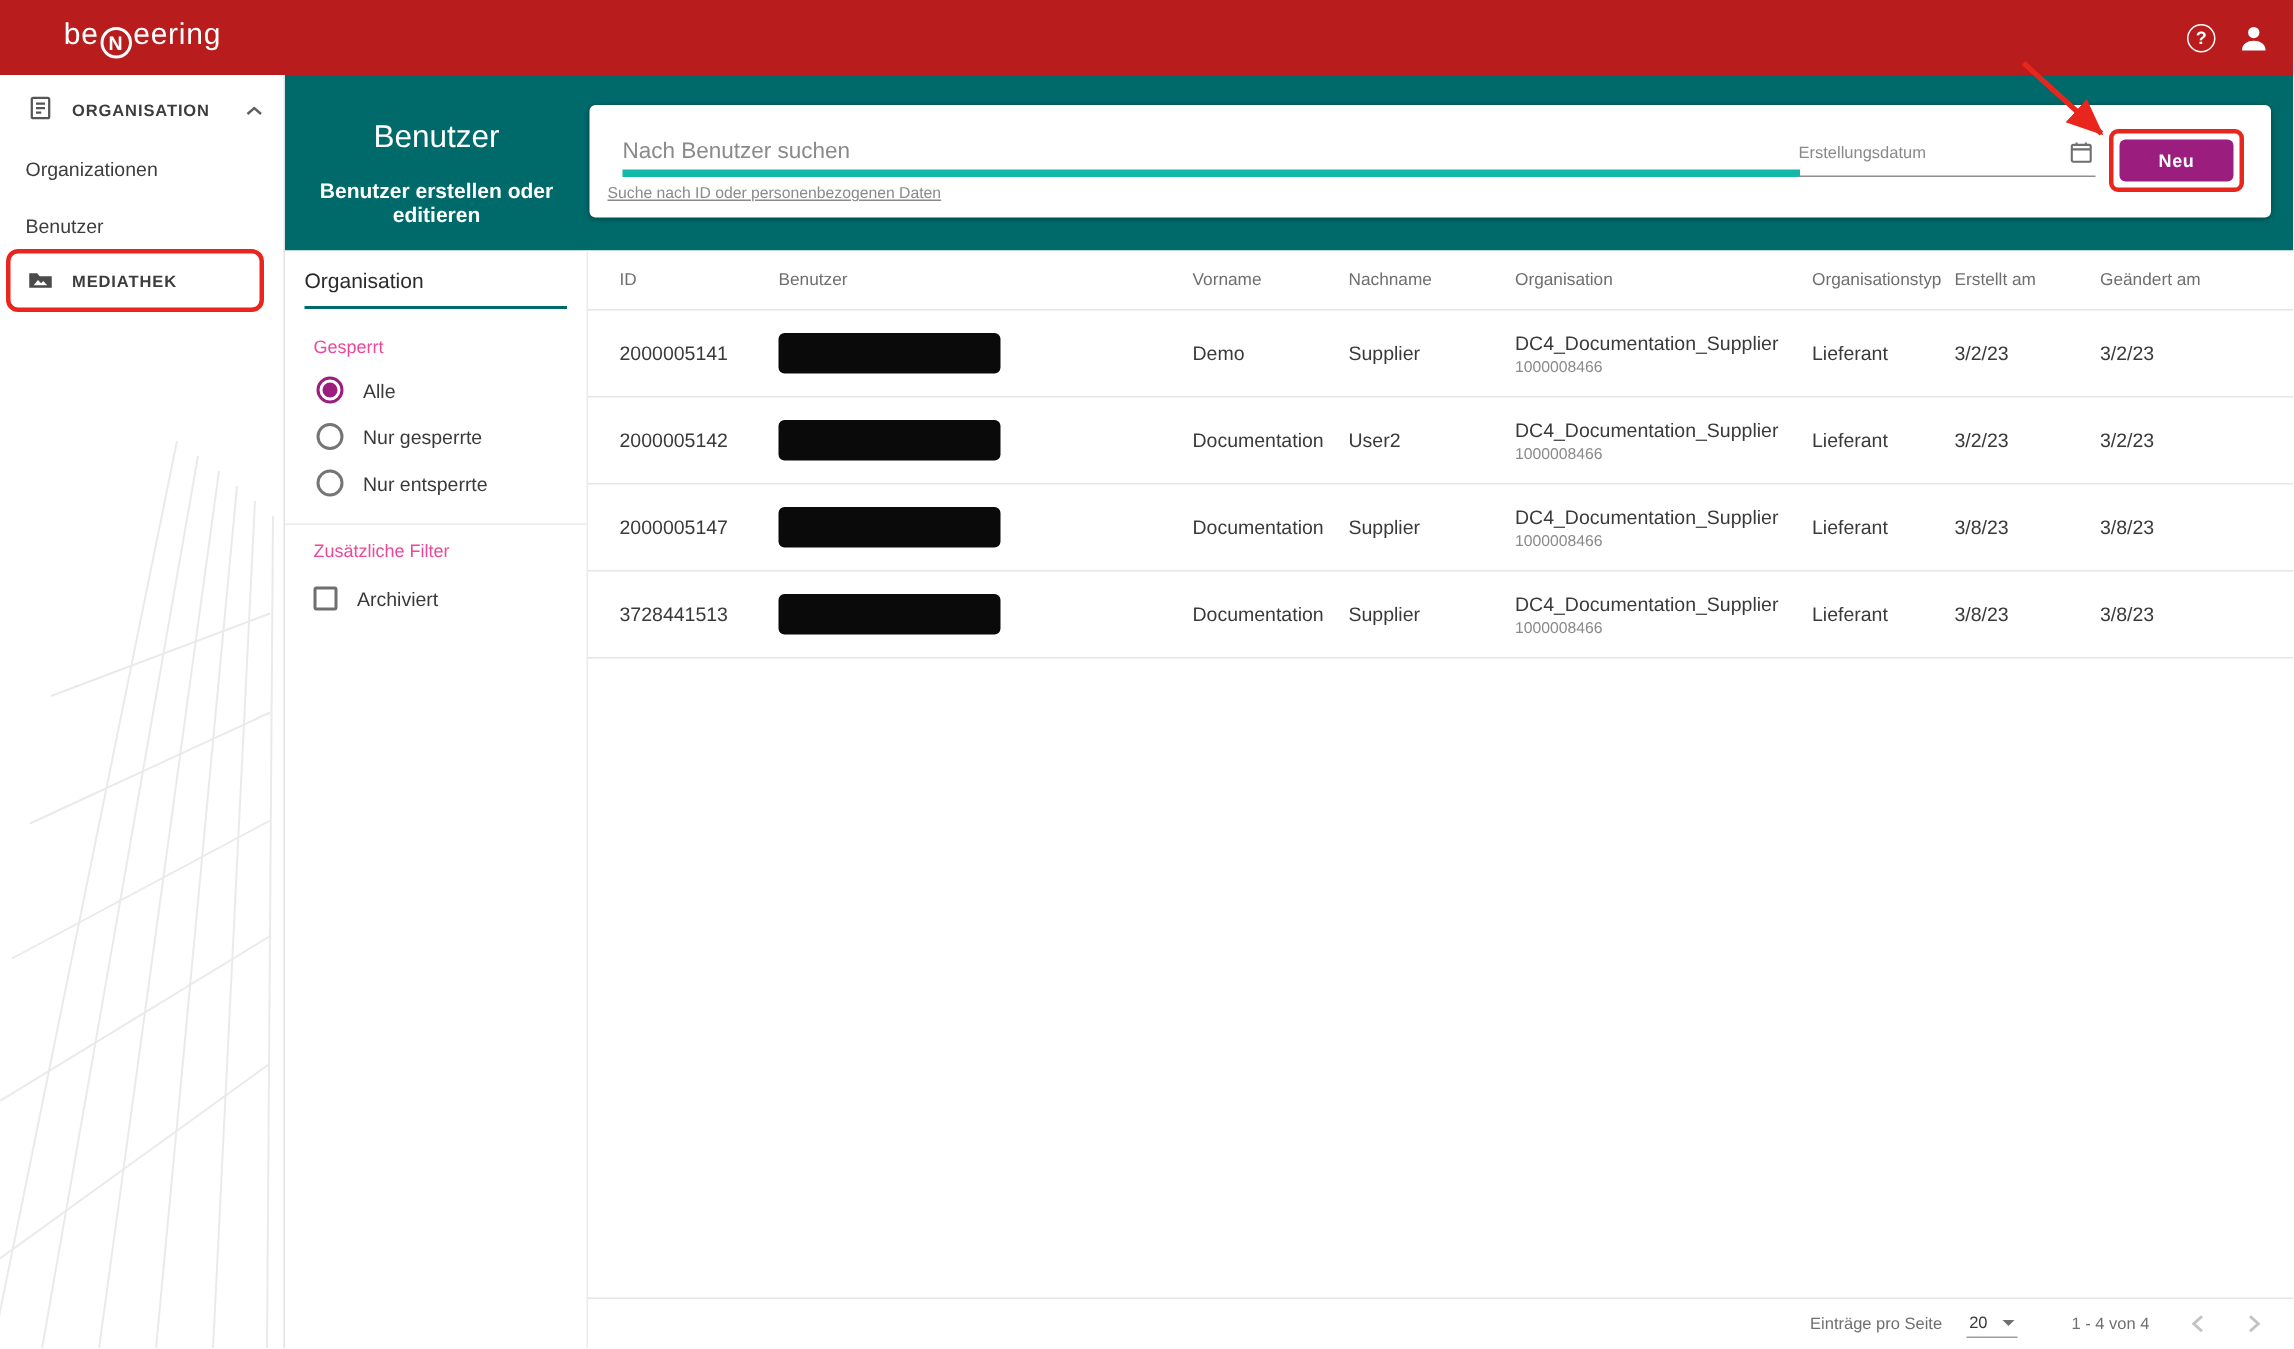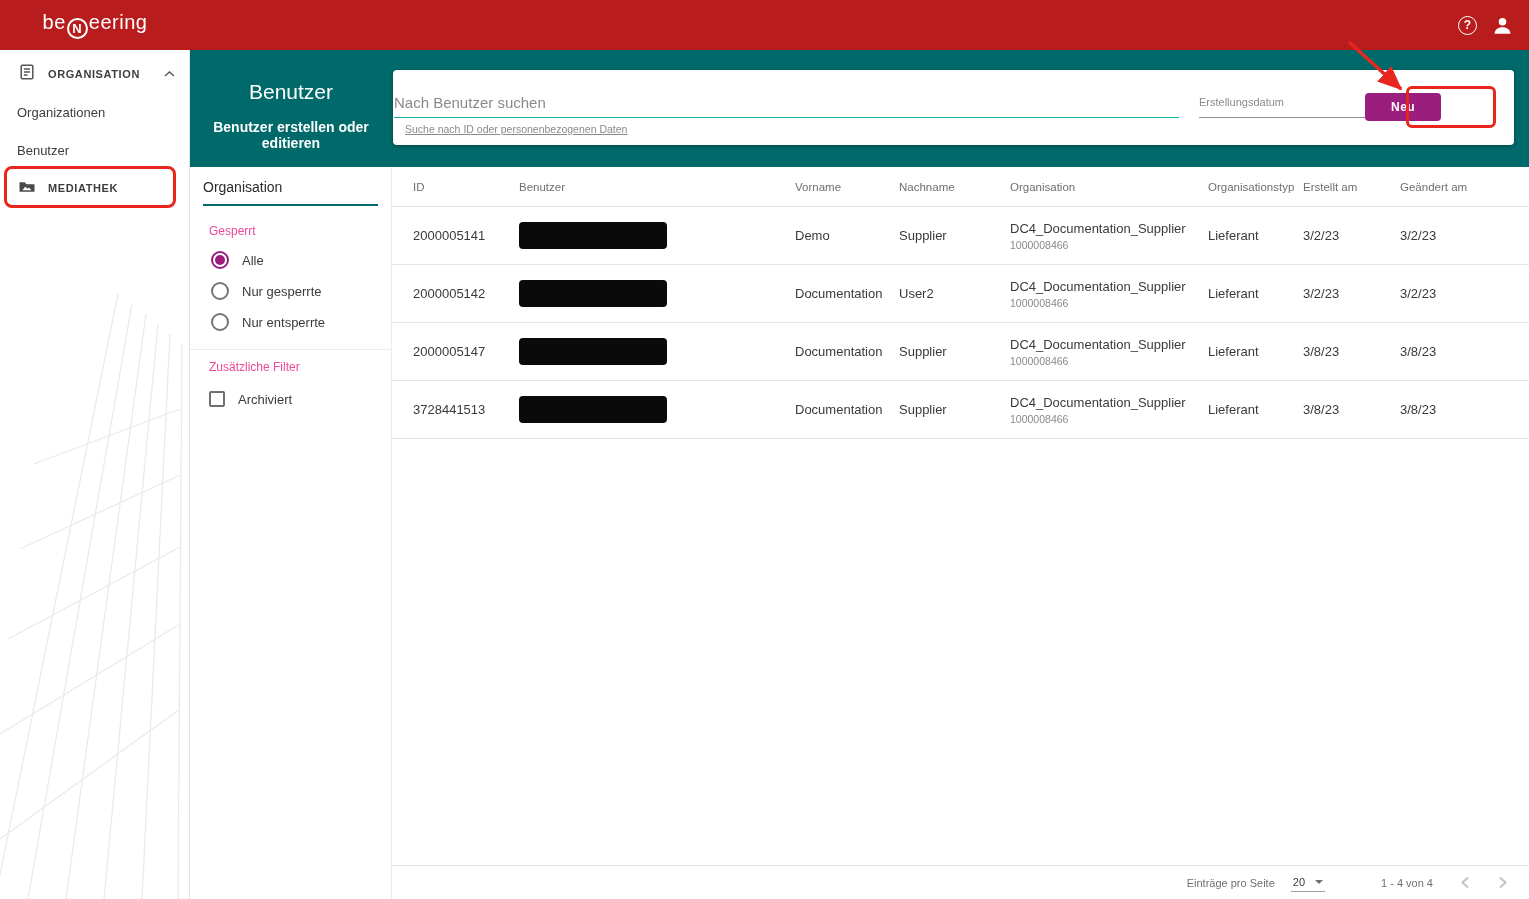--- a/index.html
+++ b/index.html
@@ -45,42 +45,42 @@
   .radio { width:18px; height:18px; border:2px solid #757575; border-radius:50%; flex:none; position:relative; }
   .radio.sel { border-color:#9b1d7e; }
   .radio.sel::after { content:""; position:absolute; inset:2px; border-radius:50%; background:#9b1d7e; }
   .filter-divider { margin-top:18px; border-top:1px solid #ececec; }
   .checkbox { width:16px; height:16px; border:2px solid #6f6f6f; border-radius:2px; flex:none; }
   .opt-check { padding-left:19px; margin-top:17px; }
 
   
   .main { position:absolute; left:202px; top:0; right:0; bottom:0; }
   .search-card { position:absolute; left:1px; right:15px; top:20px; height:75px; background:#fff; border-radius:4px; box-shadow:0 1px 4px rgba(0,0,0,.35); z-index:2; }
-  .search-input { position:absolute; left:1px; top:18px; width:785px; height:30px; border:none; border-bottom:1px solid #14b8a6; font-size:15px; color:#333; background:transparent; outline:none; font-family:inherit; }
+  .search-input { position:absolute; left:22px; top:18px; width:785px; height:30px; border:none; border-bottom:5px solid #14b8a6; font-size:15px; color:#333; background:transparent; outline:none; font-family:inherit; }
   .search-input::placeholder { color:#8a8a8a; }
   .search-hint { position:absolute; left:12px; top:53px; font-size:10.5px; color:#8a8a8a;text-decoration:underline; }
   .date-field { position:absolute; left:806px; top:18px; width:198px; height:30px; border-bottom:1px solid #8f8f8f; }
   .date-input { width:168px; height:28px; border:none; outline:none; font-size:11px; font-family:inherit; color:#333; background:transparent; }
   .date-input::placeholder { color:#8a8a8a; }
   .cal-icon { position:absolute; right:2px; top:6px; }
-  .neu-btn { position:absolute; left:972px; top:23px; width:76px; height:28px; background:#9b1d7e; border:none; border-radius:4px; color:#fff; font-size:12px; font-weight:700; letter-spacing:.4px; font-family:inherit; cursor:pointer; }
+  .neu-btn { position:absolute; left:1020px; top:23px; width:76px; height:28px; background:#9b1d7e; border:none; border-radius:4px; color:#fff; font-size:12px; font-weight:700; letter-spacing:.4px; font-family:inherit; cursor:pointer; }
 
   
   .table { position:absolute; left:0; right:0; top:117px; bottom:34px; background:#fff; overflow:hidden; }
   .thead, .trow { display:grid; grid-template-columns:106px 276px 104px 111px 198px 95px 97px 1fr; padding:0 15px 0 21px; align-items:center; }
   .thead { height:40px; border-bottom:1px solid #e6e6e6; font-size:11.5px; color:#6f6f6f; }
   .trow { height:58px; border-bottom:1px solid #e6e6e6; font-size:13px; color:#3a3a3a; cursor:pointer; }
   .redact { width:148px; height:27px; background:#0a0a0a; border-radius:4px; }
   .org-id { font-size:10.5px; color:#8a8a8a; margin-top:3px; }
 
   
   .pager { position:absolute; left:0; right:0; bottom:0; height:34px; background:#fff; border-top:1px solid #e6e6e6; display:flex; align-items:center; justify-content:flex-end; font-size:11px; color:#6f6f6f; padding-right:22px; }
   .pp-select { display:inline-flex; align-items:center; gap:10px; margin-left:16px; border-bottom:1px solid #9e9e9e; padding:2px 2px 3px; cursor:pointer; color:#3a3a3a; }
   .caret { width:0; height:0; border-left:4px solid transparent; border-right:4px solid transparent; border-top:4.5px solid #6f6f6f; }
-  .range { margin-left:56px; }
+  .range { margin-left:36px; }
   .pg-btn { margin-left:28px; display:flex; cursor:default; }
 </style>
 </head>
 <body>
 
 <div class="app">
 
   <header class="topbar">
     <div class="logo">
       <span>be</span><span class="logo-n">N</span><span>eering</span>

